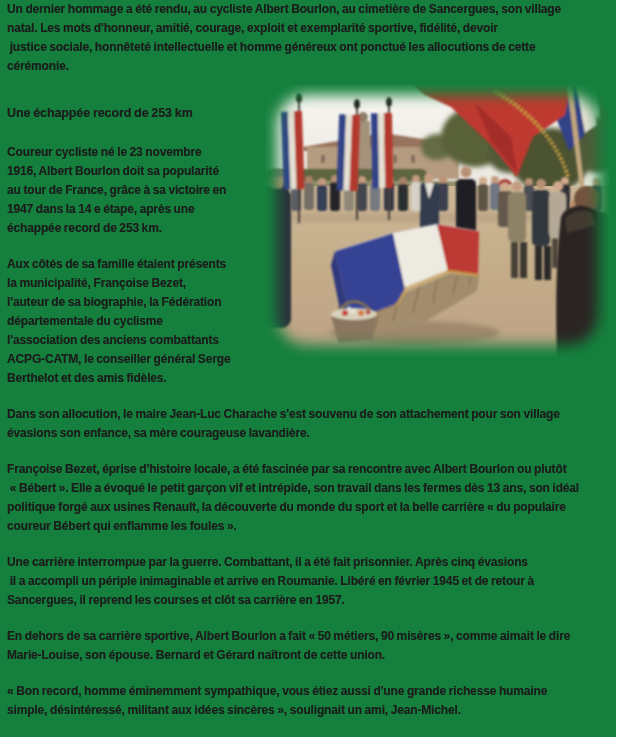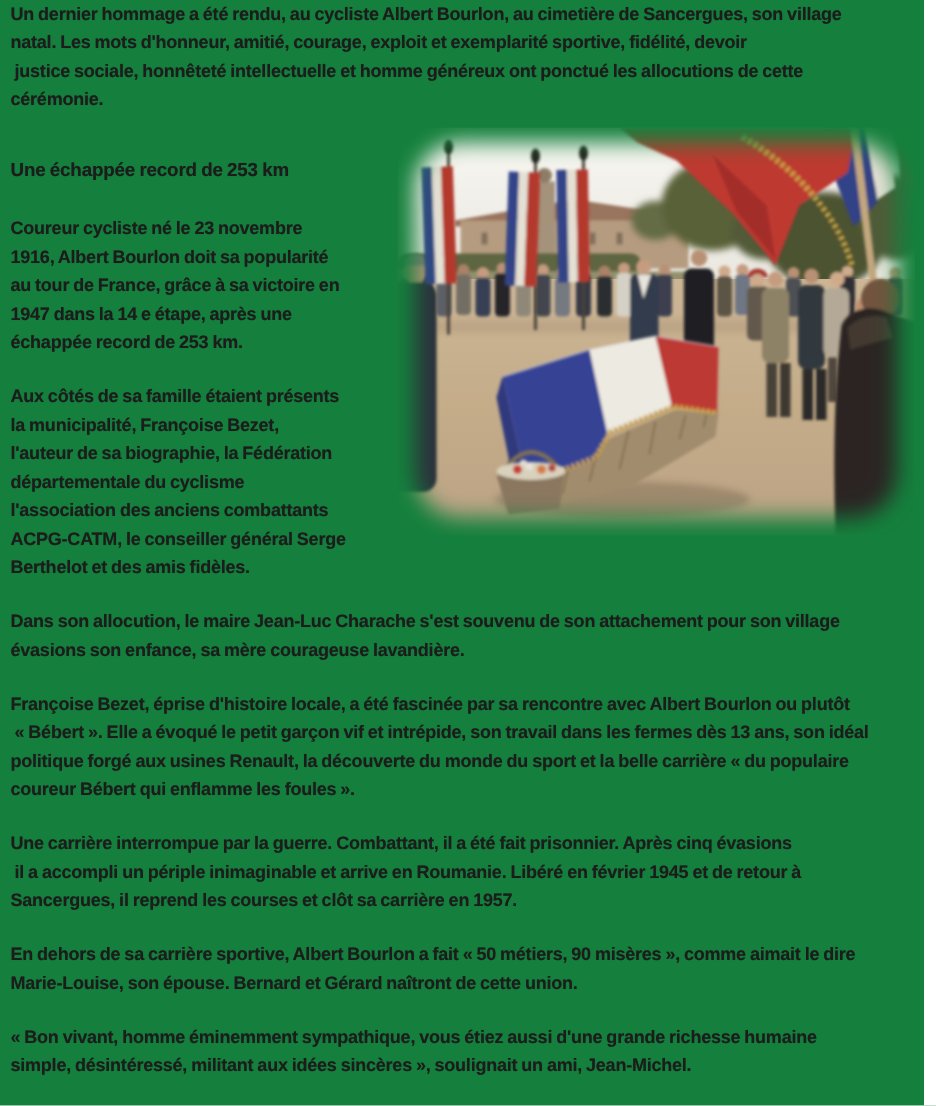--- a/index.html
+++ b/index.html
@@ -269,16 +269,16 @@
 politique forgé aux usines Renault, la découverte du monde du sport et la belle carrière « du populaire
 coureur Bébert qui enflamme les foules ».</p>
 
   <p class="para">Une carrière interrompue par la guerre. Combattant, il a été fait prisonnier. Après cinq évasions
 &nbsp;il a accompli un périple inimaginable et arrive en Roumanie. Libéré en février 1945 et de retour à
 Sancergues, il reprend les courses et clôt sa carrière en 1957.</p>
 
   <p class="para">En dehors de sa carrière sportive, Albert Bourlon a fait « 50 métiers, 90 misères », comme aimait le dire
 Marie-Louise, son épouse. Bernard et Gérard naîtront de cette union.</p>
 
-  <p class="para">« Bon vivant, homme éminemment sympathique, vous étiez aussi d'une grande richesse humaine
+  <p class="para">« Bon record, homme éminemment sympathique, vous étiez aussi d'une grande richesse humaine
 simple, désintéressé, militant aux idées sincères », soulignait un ami, Jean-Michel.</p>
 
 </div>
 
 </body></html>

